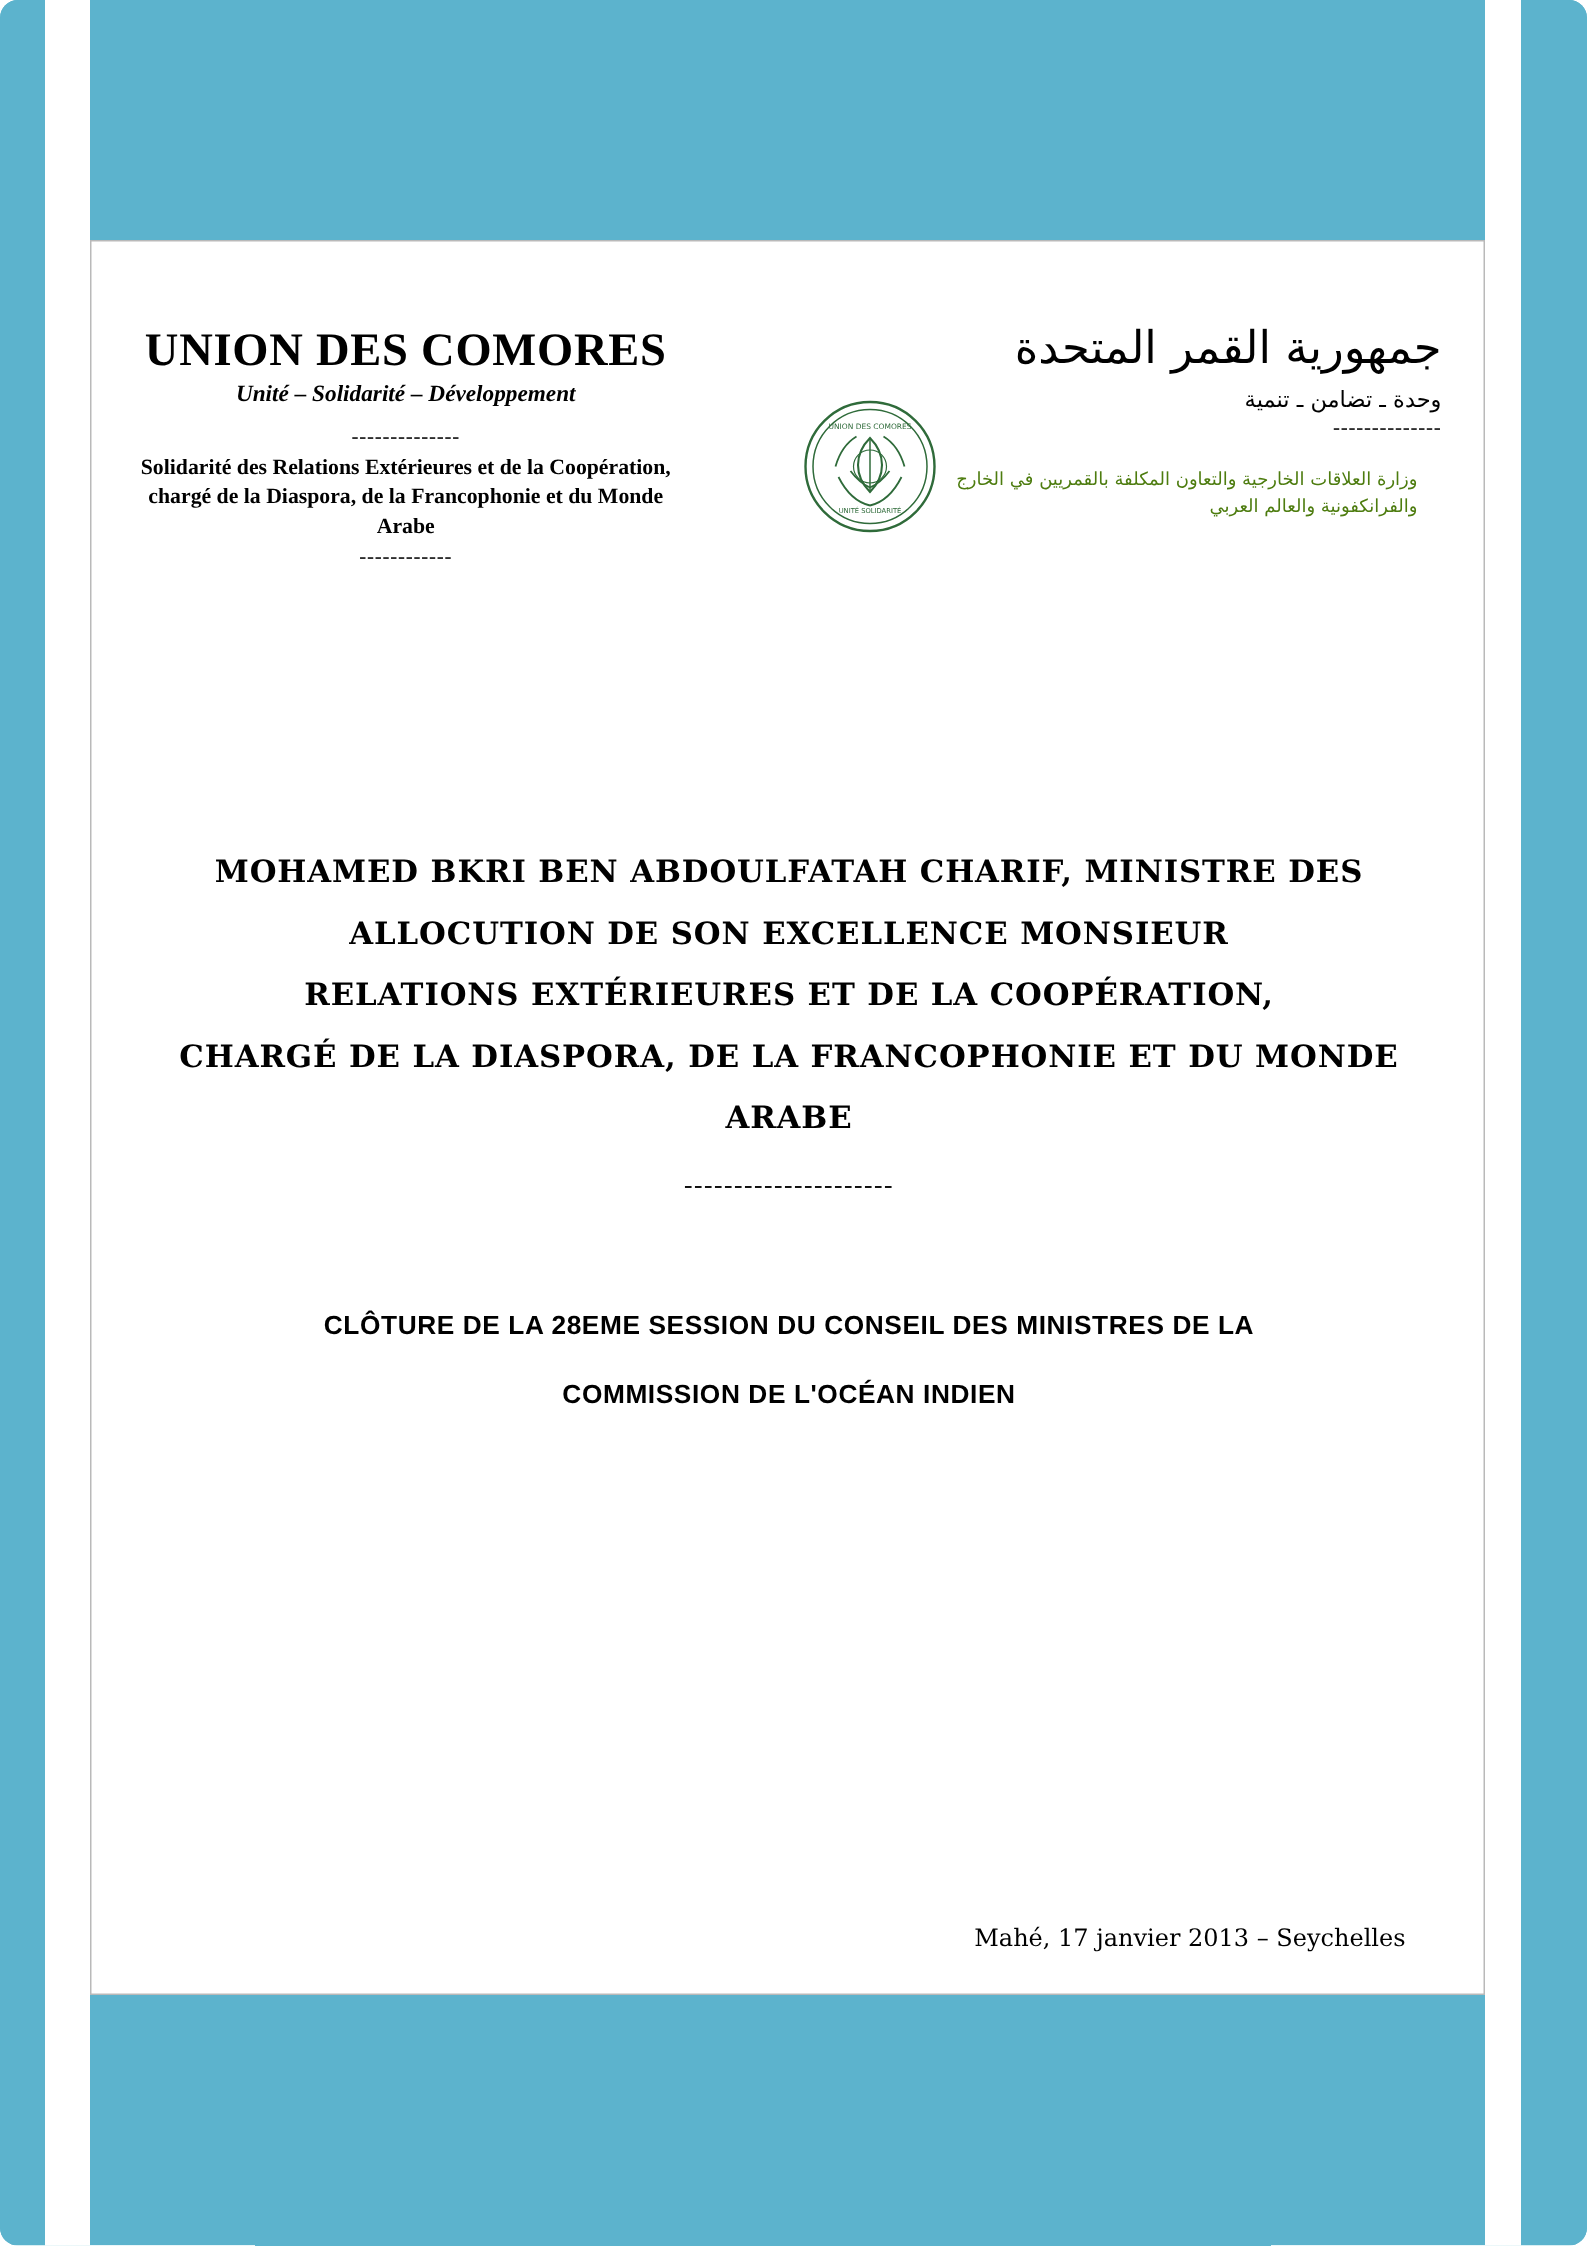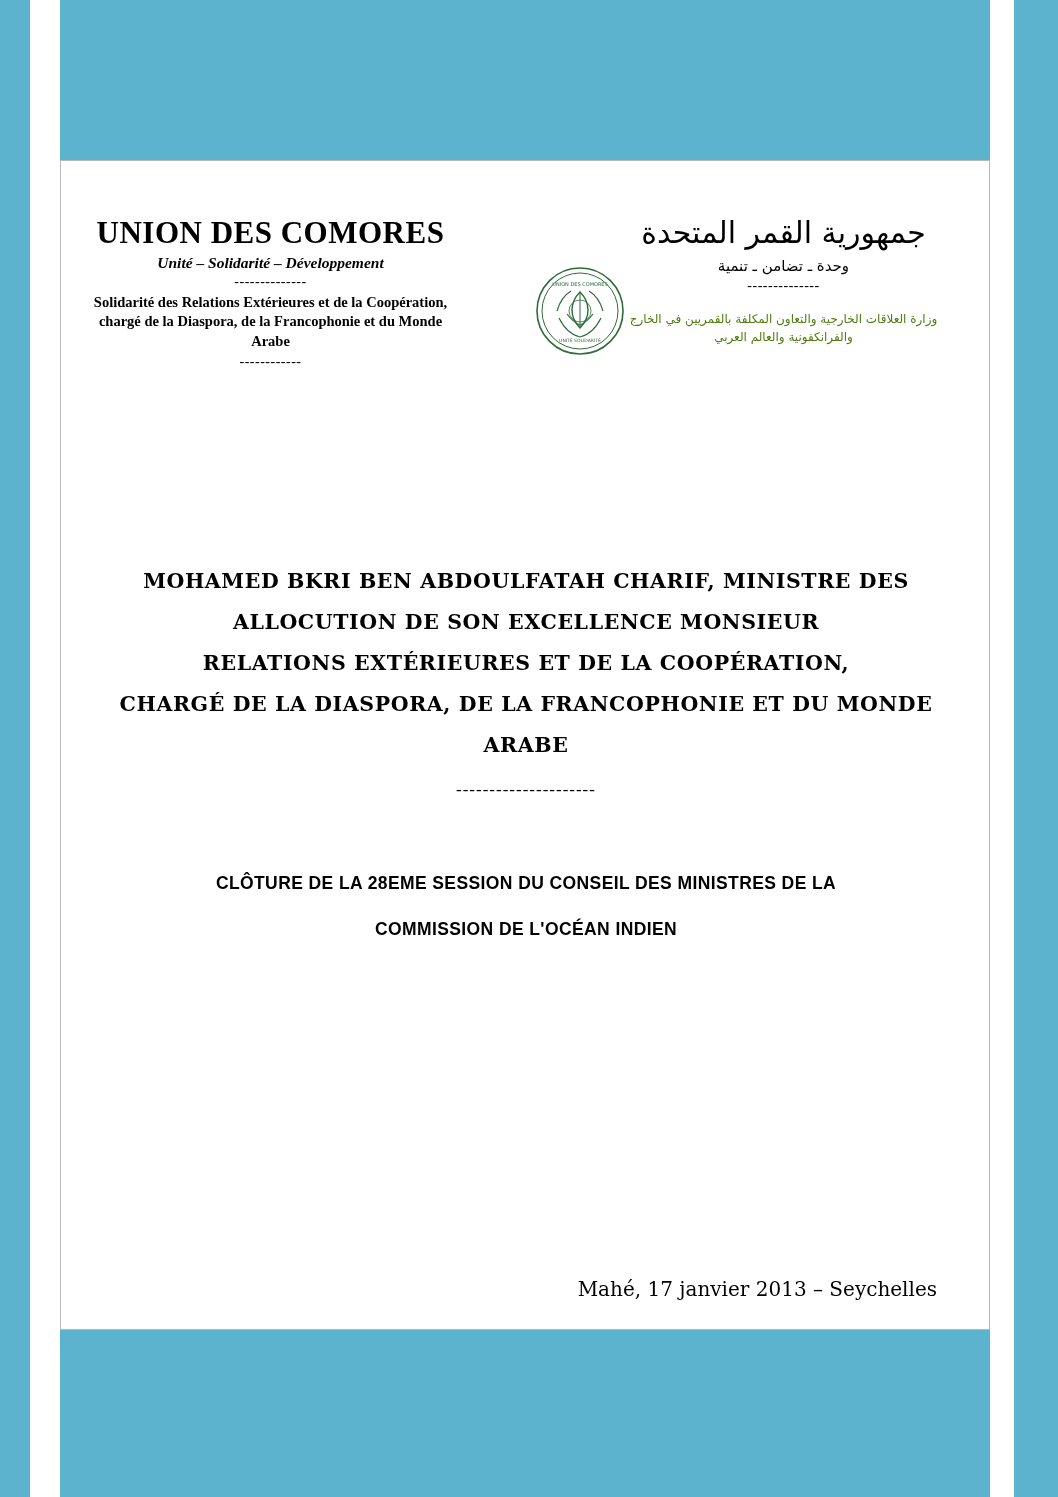--- a/index.html
+++ b/index.html
@@ -7,20 +7,21 @@
     padding: 0;
     background: #ffffff;
   }
   .page {
     position: relative;
     width: 1058px;
     height: 1497px;
     background: #ffffff;
     overflow: hidden;
     font-family: "Liberation Serif", serif;
+    border-radius: 12px;
   }
 
   
   .band {
     position: absolute;
     background: #5CB3CD;
   }
   .band-top-wide {
     left: 0; top: 0; width: 1058px; height: 160px;
   }
@@ -71,38 +72,38 @@
     align-items: flex-start;
     justify-content: space-between;
     box-sizing: border-box;
     padding: 0 26px;
   }
   .header-col {
     width: 355px;
     text-align: center;
   }
   .header-col.fr { padding-left: 6px; }
-  .header-col.ar { padding-right: 2px; direction: rtl; }
+  .header-col.ar { padding-right: 2px; direction: rtl; text-align: right; }
 
   .country-fr {
     font-family: "Liberation Serif", serif;
     font-weight: bold;
     font-size: 31px;
     letter-spacing: 0.5px;
     color: #000;
     margin: 0 0 4px 0;
     line-height: 1.1;
   }
   .motto-fr {
     font-family: "Liberation Serif", serif;
     font-style: italic;
     font-weight: bold;
     font-size: 15.5px;
     color: #000;
-    margin: 0 0 2px 0;
+    margin: 0 0 12px 0;
   }
   .dashes {
     font-family: "Liberation Serif", serif;
     font-size: 14px;
     letter-spacing: 0.5px;
     color: #000;
     margin: 0 0 2px 0;
     line-height: 1.2;
   }
   .ministry-fr {
@@ -191,21 +192,21 @@
     text-transform: uppercase;
     margin: 0;
   }
 
   
   .place-date {
     position: absolute;
     right: 52px;
     bottom: 28px;
     font-family: "DejaVu Serif", serif;
-    font-size: 20px;
+    font-size: 16px;
     color: #000;
     white-space: nowrap;
   }
 </style>
 </head>
 <body>
 
 <div class="page">
 
   <div class="band band-top-wide"></div>

